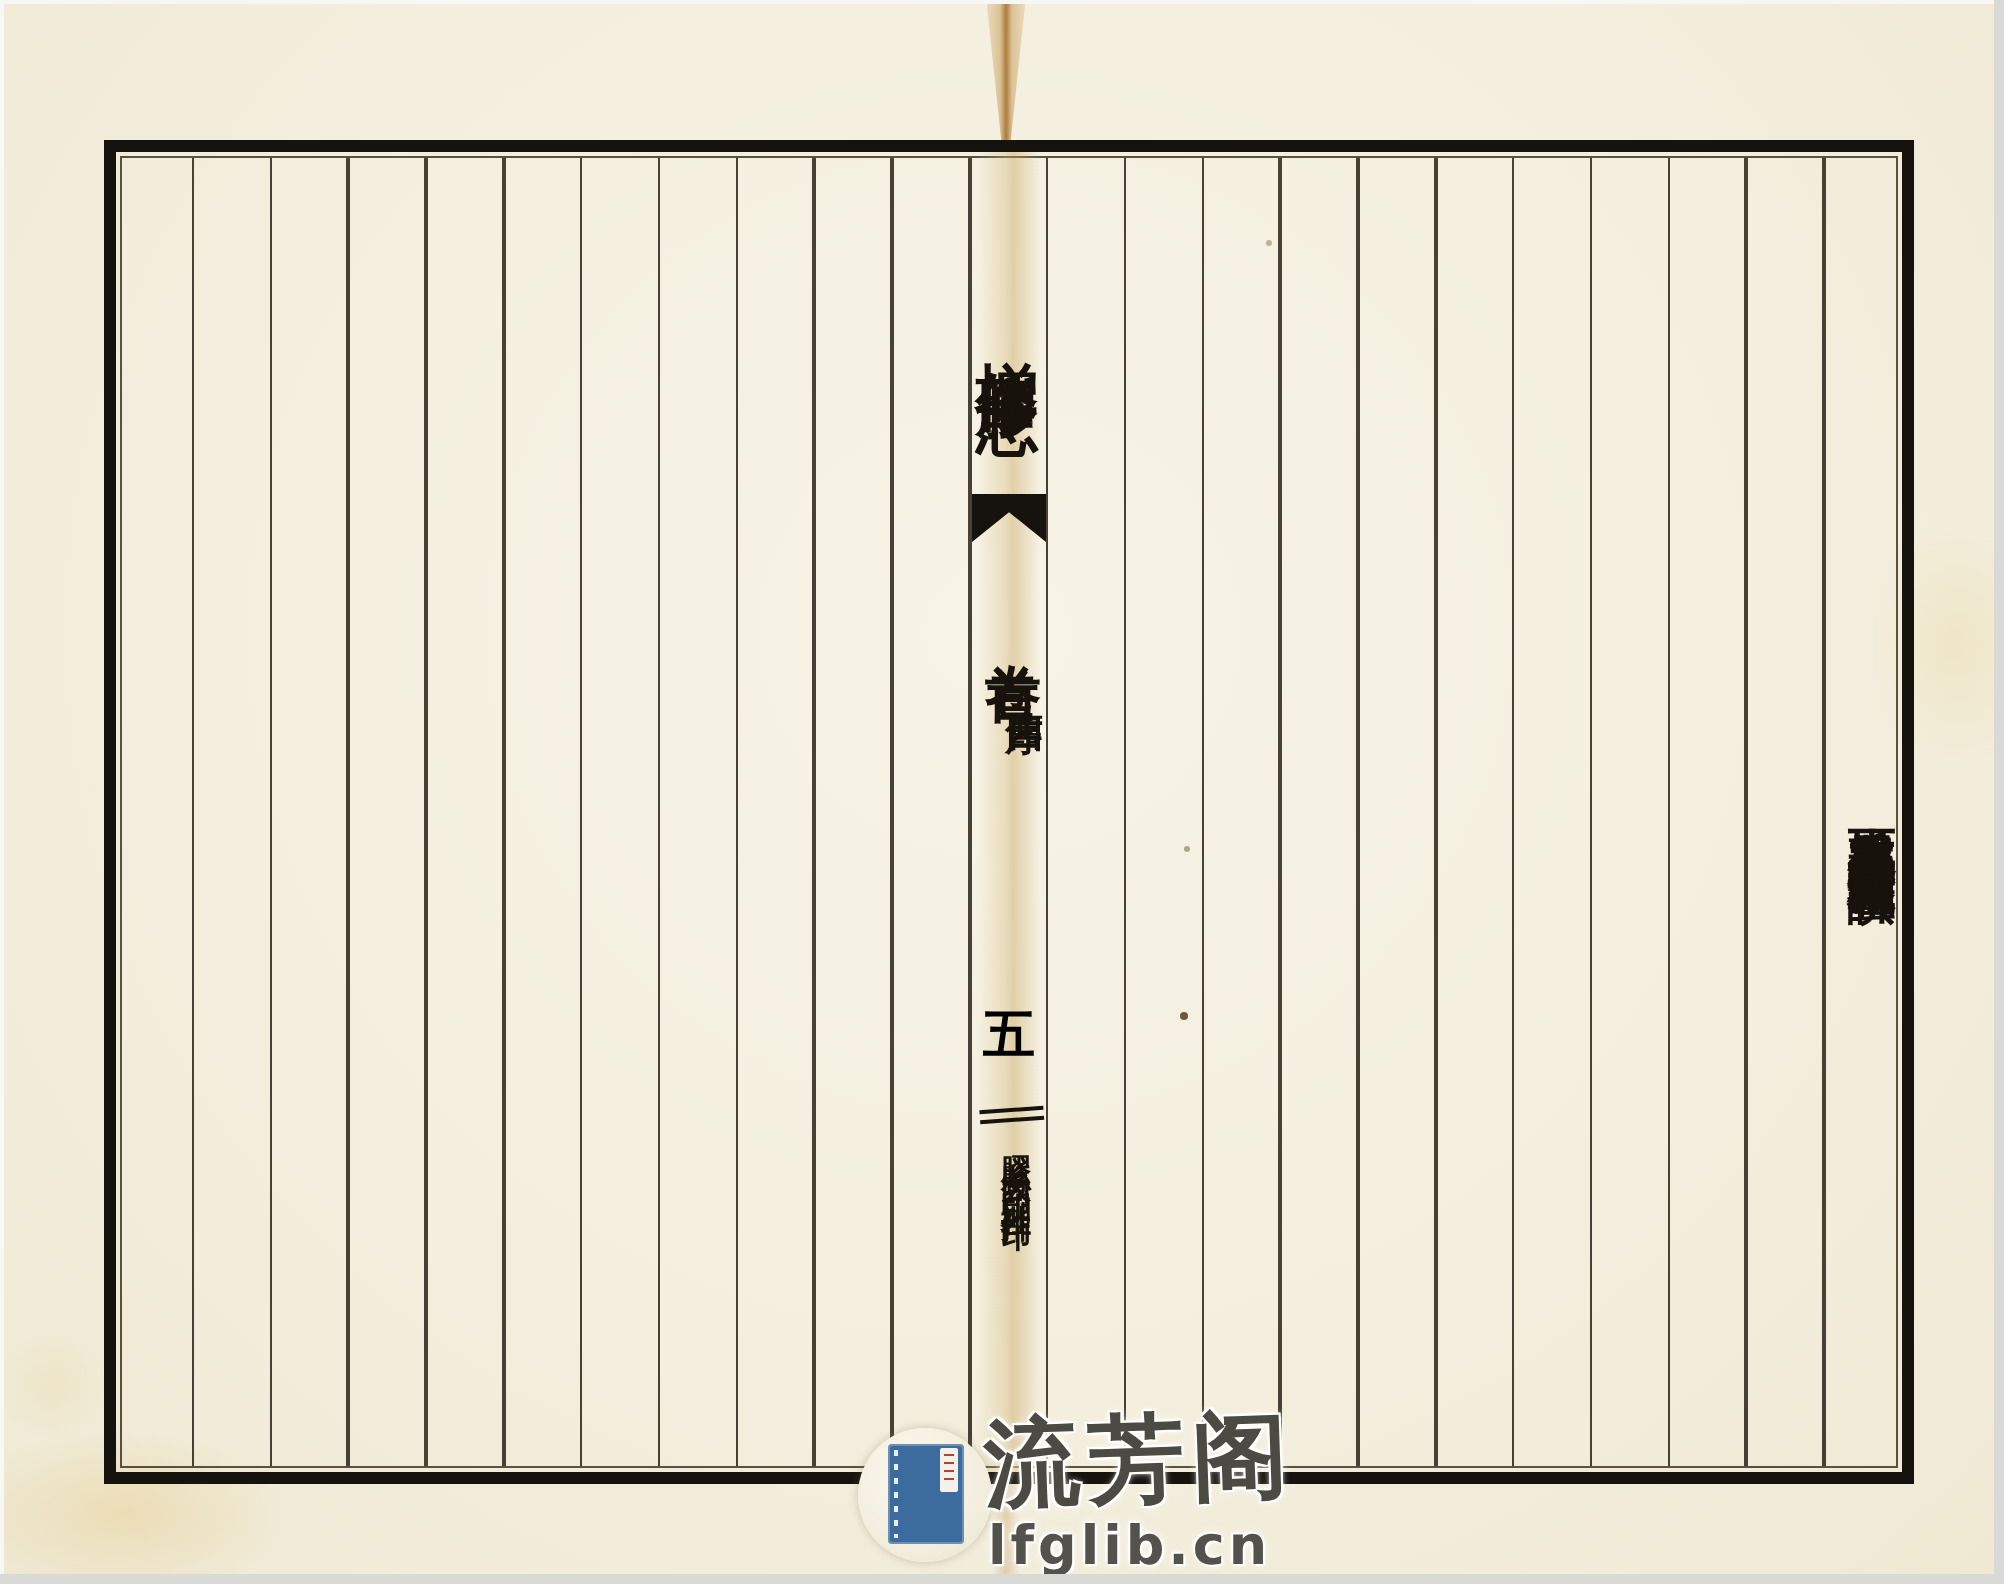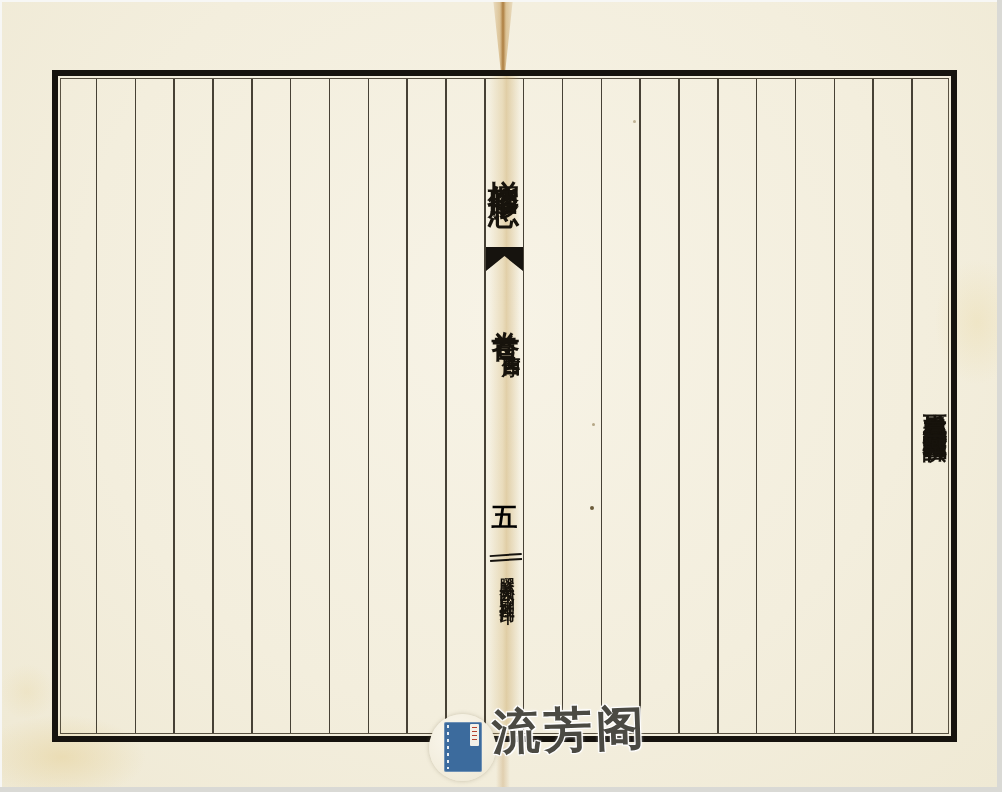--- a/index.html
+++ b/index.html
@@ -189,19 +189,20 @@
           <div class="wm-stitch"></div>
           <div class="wm-label">
               <i></i>
               <i></i>
               <i></i>
               <i></i>
             </div>
         </div>
       </div>
       <div class="wm-name">流芳阁</div>
+      <div class="wm-url">lfglib.cn</div>
     </div>
 
   </div>
 
   <div class="edge-right"></div>
   <div class="edge-bottom"></div>
 </div>
 
 </body></html>

